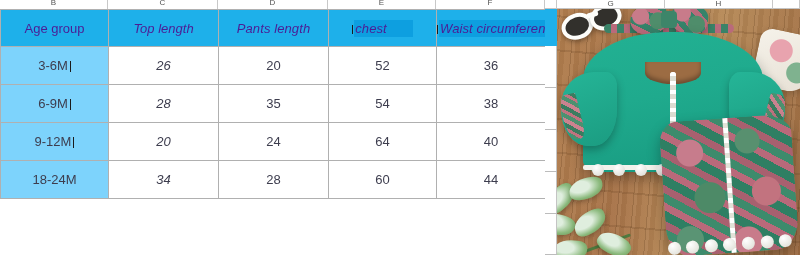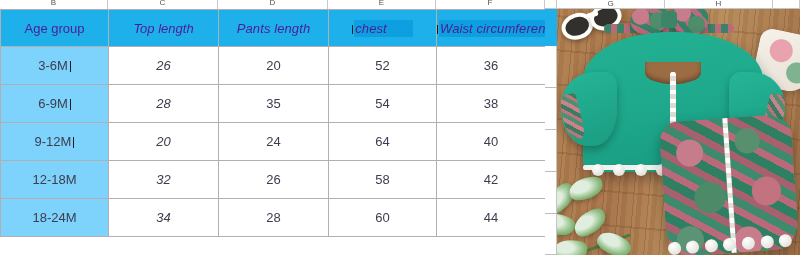--- a/index.html
+++ b/index.html
@@ -473,27 +473,20 @@
       </tr>
 
       <tr>
         <td class="c0 age"><span>9-12M</span><i class="vcaret"></i></td>
         <td class="c1">20</td>
         <td class="c2">24</td>
         <td class="c3">64</td>
         <td class="c4">40</td>
       </tr>
 
-      <tr>
-        <td class="c0 age">12-18M</td>
-        <td class="c1">32</td>
-        <td class="c2">26</td>
-        <td class="c3">58</td>
-        <td class="c4">42</td>
-      </tr>
 
       <tr>
         <td class="c0 age">18-24M</td>
         <td class="c1">34</td>
         <td class="c2">28</td>
         <td class="c3">60</td>
         <td class="c4">44</td>
       </tr>
     </tbody>
       </table>

